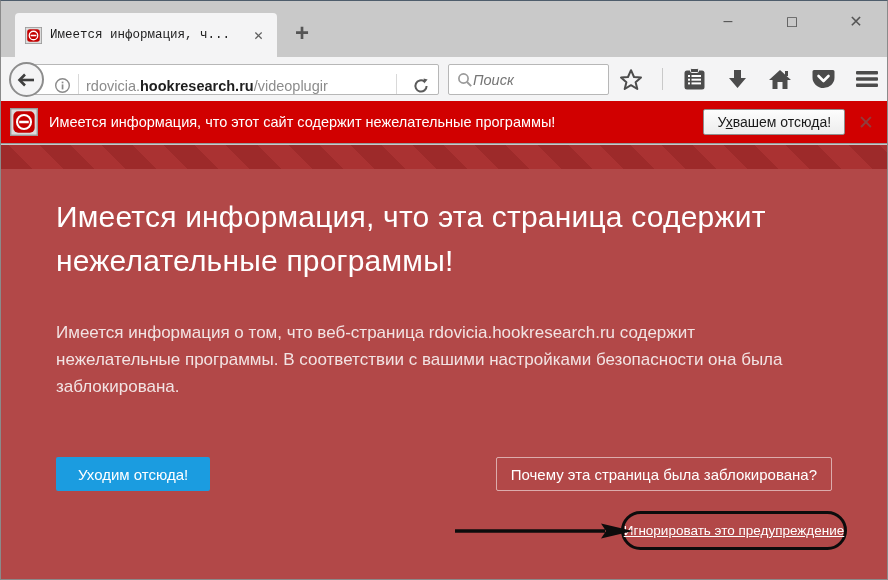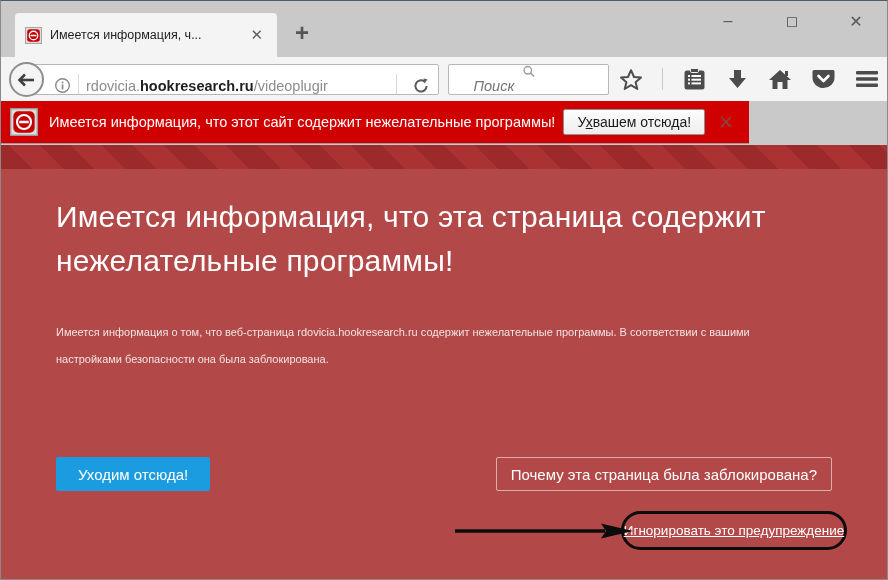--- a/index.html
+++ b/index.html
@@ -10,64 +10,64 @@
     background:#c9c9c9; border:1px solid #8a8a8a; border-top:1px solid #4e5d6c;
   }
   
   .titlebar { position:absolute; left:0; top:0; width:888px; height:56px; background:#c9c9c9; }
   .win-controls { position:absolute; right:18px; top:8px; display:flex; gap:34px; }
   .win-btn { width:30px; height:24px; display:flex; align-items:center; justify-content:center;
              color:#555; font-size:16px; cursor:default; }
   .win-btn.maximize { font-size:15px; }
   .tab { position:absolute; left:14px; top:12px; width:262px; height:44px;
          background:#f4f4f5; border-radius:4px 4px 0 0; display:flex; align-items:center;
-         padding:16px 10px; }
+         padding:16px 10px;font-family:Liberation Mono, monospace; }
   .tab-title { flex:1; font-size:12.5px; color:#1d1d1d; white-space:nowrap; overflow:hidden;
                margin-left:8px; }
   .tab-close { color:#5f5f5f; font-size:15px; padding:0 4px; }
   .newtab { position:absolute; left:294px; top:18px; font-size:24px; color:#555; font-weight:bold; }
   
   .navbar { position:absolute; left:0; top:56px; width:888px; height:44px; background:#f4f4f5; }
   .back-btn { position:absolute; left:8px; top:5px; width:35px; height:35px; border-radius:50%;
               border:2px solid #8d8d8d; background:#f4f4f5; display:flex; align-items:center;
               justify-content:center; z-index:3; }
   .urlbar { position:absolute; left:28px; top:7px; width:410px; height:31px; background:#fff;
             border:1px solid #b7b7b7; border-radius:2px; display:flex; align-items:flex-end;
             padding-left:24px; z-index:2; }
   .url-sep { width:1px; height:20px; background:#d9d9d9; margin:0 7px; }
   .url-text { font-size:14.5px; white-space:nowrap; overflow:hidden; }
   .url-dim { color:#8c8c8c; }
   .url-domain { color:#1f1f1f; font-weight:600; }
   .url-spacer { flex:1; }
   .reload { padding:0 9px; display:flex; align-items:center; }
   .searchbar { position:absolute; left:447px; top:7px; width:161px; height:31px; background:#fff;
                border:1px solid #b7b7b7; border-radius:2px; display:flex; align-items:center;
-               padding:0 8px;flex-direction:column; }
+               padding:0 8px; }
   .searchbar input { border:none; outline:none; width:110px; font-size:14.5px; font-style:italic;
                      color:#777; background:transparent; font-family:"Liberation Sans",sans-serif; }
   .tools { position:absolute; left:618px; top:0; height:44px; display:flex; align-items:center; gap:19px; }
   .tool { display:flex; align-items:center; justify-content:center; }
   .tool-sep { width:1px; height:22px; background:#c9c9c9; }
   
-  .notifbar { position:absolute; left:0; top:100px; width:748px; height:43px; background:#d10000;
+  .notifbar { position:absolute; left:0; top:100px; width:888px; height:43px; background:#d10000;
               border-bottom:1px solid #979797; display:flex; align-items:center; padding:7px 9px; }
   .shield-box { flex:0 0 auto; }
   .notif-msg { color:#fff; font-size:14.5px; margin-left:11px; }
   .notif-spacer { flex:1; }
   .notif-btn { background:linear-gradient(#fdfdfd,#ededed); border:1px solid #8f8f8f; border-radius:2px;
                font-size:14px; color:#1a1a1a; padding:4px 13px; white-space:nowrap; }
   .notif-btn .u { text-decoration:underline; }
   .notif-close { color:#913d3d; font-size:19px; margin:0 6px 0 13px; line-height:1; }
   
   .content { position:absolute; left:0; top:144px; width:888px; height:496px; background:#b24848; }
   .stripes { position:absolute; left:0; top:0; width:888px; height:24px;
              background:repeating-linear-gradient(45deg,#9d2a2a 0 22px,#aa3232 22px 44px); }
   .heading { position:absolute; left:55px; top:50px; width:710px; color:#fff;
              font-size:30px; line-height:44px; font-weight:300; letter-spacing:.2px; }
-  .para { position:absolute; left:55px; width:756px; color:#f2e3e3; font-size:11px; line-height:27px; }
+  .para { position:absolute; left:55px; width:756px; color:#f2e3e3; font-size:17px; line-height:27px; }
   .para1 { top:174px; }
   .para2 { top:252px; }
   .btn-row { position:absolute; left:55px; right:57px; top:312px; display:flex;
              justify-content:space-between; align-items:center; }
   .btn-primary { background:#1b9ce0; color:#fff; font-size:15px; border:none; border-radius:2px;
                  height:34px; padding:0 22px; }
   .btn-ghost { background:transparent; color:#fff; font-size:15px; border:1px solid rgba(255,255,255,.55);
                border-radius:2px; height:34px; padding:0 14px;margin-left:48px; }
   .ignore-wrap { position:absolute; right:42px; top:366px; width:226px; height:39px;
                  border:3px solid #0c0c0c; border-radius:20px; display:flex; align-items:center;

